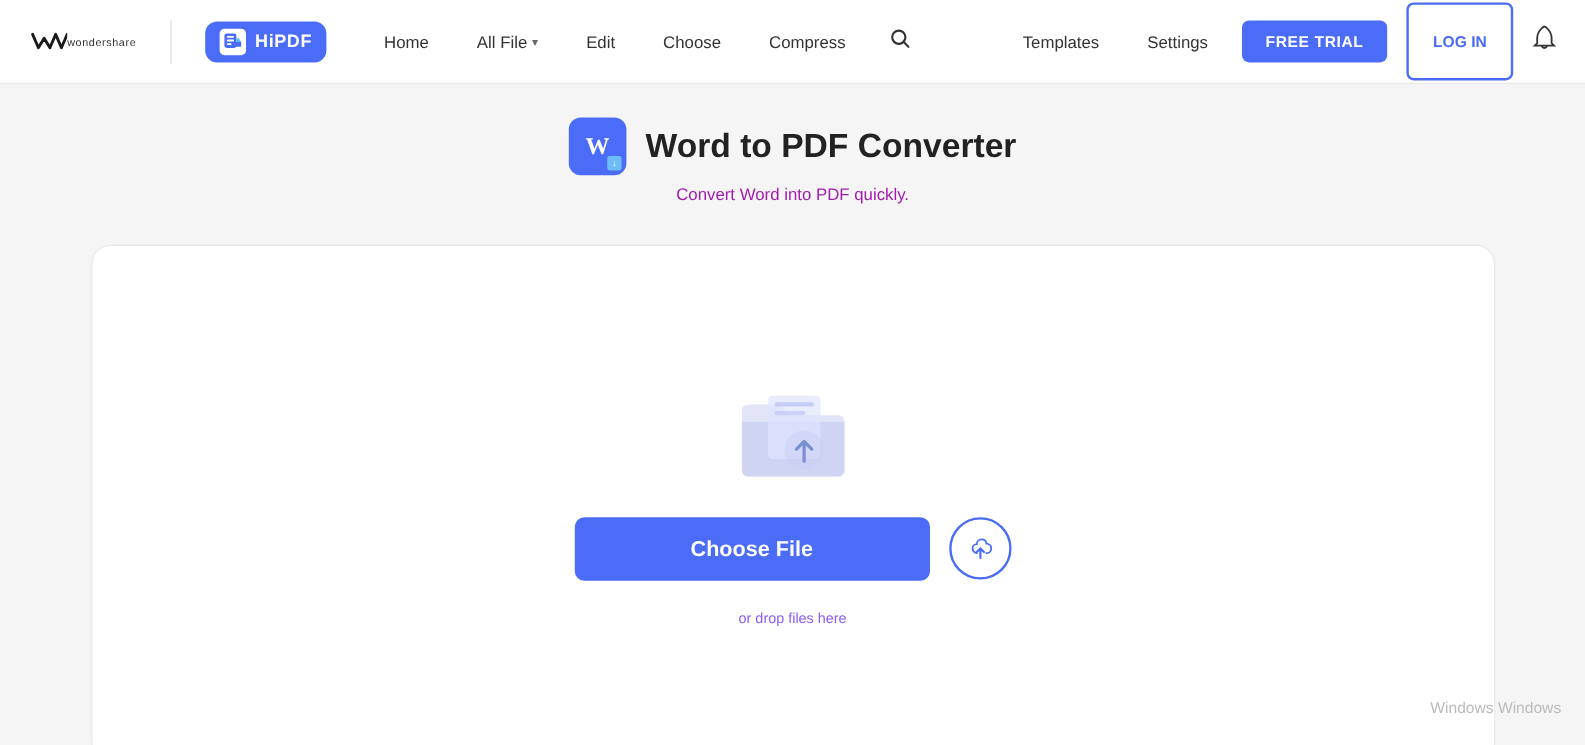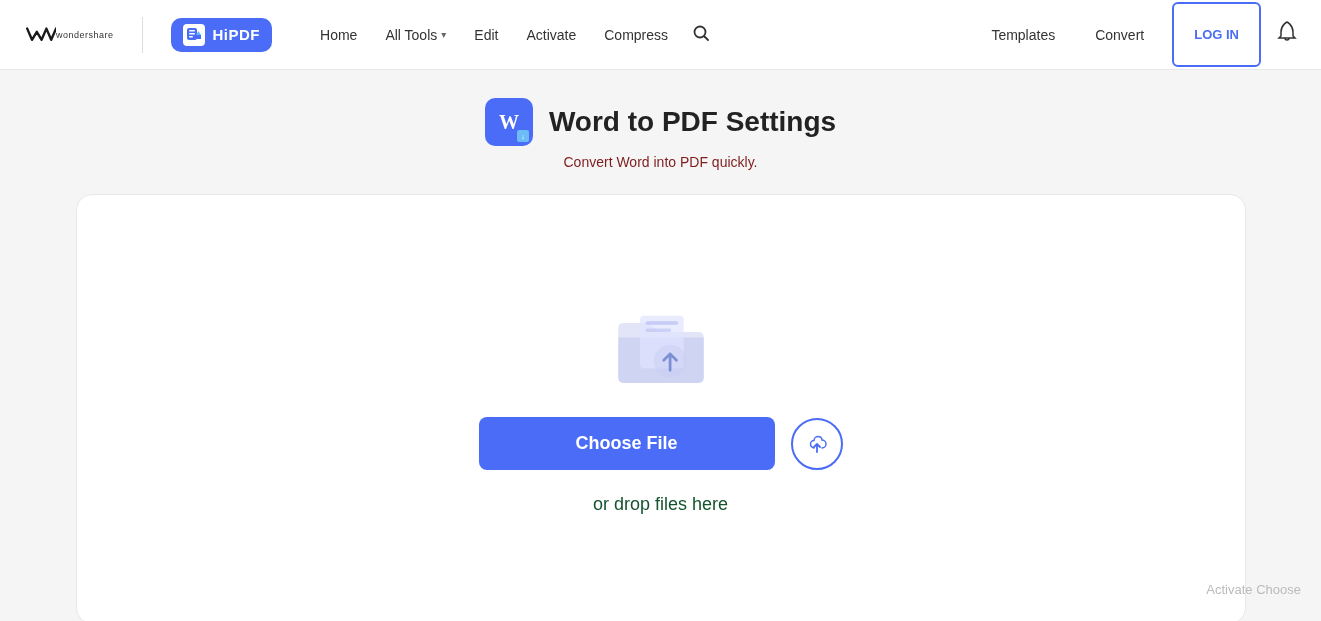--- a/index.html
+++ b/index.html
@@ -63,21 +63,21 @@
     }
     .hipdf-text {
       color: white;
       font-weight: bold;
       font-size: 15px;
       letter-spacing: 0.5px;
     }
     .nav-links {
       display: flex;
       align-items: center;
-      gap: 4px;
+      gap: 16px;
       margin-left: 16px;
     }
     .nav-item {
       padding: 8px 12px;
       font-size: 14px;
       color: #333;
       cursor: pointer;
       border-radius: 6px;
       display: flex;
       align-items: center;
@@ -178,22 +178,22 @@
       font-size: 7px;
       color: white;
     }
     .page-title {
       font-size: 28px;
       font-weight: 700;
       color: #222;
     }
     .page-subtitle {
       font-size: 14px;
-      color: #7f1d1d;
-      margin-bottom: 24px;
+      color: #a21caf;
+      margin-bottom: 34px;
     }
 
     
     .upload-container {
       background: white;
       border-radius: 16px;
       width: 1170px;
       height: 430px;
       display: flex;
       flex-direction: column;
@@ -235,22 +235,22 @@
       border-radius: 50%;
       background: white;
       display: flex;
       align-items: center;
       justify-content: center;
       cursor: pointer;
       color: #4A6CF7;
       font-size: 20px;
     }
     .drop-text {
-      font-size: 18px;
-      color: #14532d;
+      font-size: 12px;
+      color: #8b5cf6;
     }
     .activate-watermark {
       position: fixed;
       bottom: 20px;
       right: 20px;
       color: #bbb;
       font-size: 13px;
       line-height: 1.6;
       text-align: left;
     }
@@ -280,60 +280,61 @@
       </div>
       <span class="hipdf-text">HiPDF</span>
     </div>
   </div>
 
   <nav class="nav-links">
     <div class="nav-item">
       <span>Home</span>
     </div>
     <div class="nav-item">
-      <span>All Tools</span>
+      <span>All File</span>
       <span class="nav-chevron">▾</span>
     </div>
     <div class="nav-item">
       <span>Edit</span>
     </div>
     <div class="nav-item">
-      <span>Activate</span>
+      <span>Choose</span>
     </div>
     <div class="nav-item">
       <span>Compress</span>
     </div>
     <div class="search-icon-btn">
       <svg width="18" height="18" viewBox="0 0 18 18" fill="none">
         <circle cx="8" cy="8" r="5.5" stroke="#333" stroke-width="1.8"></circle>
         <line x1="12.5" y1="12.5" x2="16" y2="16" stroke="#333" stroke-width="1.8" stroke-linecap="round"></line>
       </svg>
     </div>
   </nav>
 
   <div class="header-right">
     <span class="nav-right-item">Templates</span>
-    <span class="nav-right-item">Convert</span>
+    <span class="nav-right-item">Settings</span>
+    <button class="btn-free-trial">FREE TRIAL</button>
     <button class="btn-login">LOG IN</button>
     <span class="bell-icon">
       <svg width="20" height="22" viewBox="0 0 20 22" fill="none">
         <path d="M10 1 C10 1 4 4 4 11 L4 15 L2 17 L18 17 L16 15 L16 11 C16 4 10 1 10 1Z" stroke="#333" stroke-width="1.5" fill="none"></path>
         <path d="M8 17 C8 18.1 8.9 19 10 19 C11.1 19 12 18.1 12 17" stroke="#333" stroke-width="1.5" fill="none"></path>
       </svg>
     </span>
   </div>
 </header>
 
 <main class="main-content">
   <div class="page-header">
     <div class="word-icon">
       <span class="word-icon-w">W</span>
       <div class="word-icon-arrow">↓</div>
     </div>
-    <h1 class="page-title">Word to PDF Settings</h1>
+    <h1 class="page-title">Word to PDF Converter</h1>
   </div>
   <p class="page-subtitle">Convert Word into PDF quickly.</p>
 
   <div class="upload-container">
 
     <div class="upload-icon-area">
       <svg class="folder-upload-icon" viewBox="0 0 110 95" fill="none" xmlns="http://www.w3.org/2000/svg">
 
         <path d="M8 28 L8 80 Q8 86 14 86 L96 86 Q102 86 102 80 L102 36 Q102 30 96 30 L52 30 L44 22 Q42 20 38 20 L14 20 Q8 20 8 26Z" fill="#C5CAF0" opacity="0.5"></path>
 
@@ -356,14 +357,14 @@
           <path d="M11 10 L11 18 M8 13 L11 10 L14 13" stroke="#4A6CF7" stroke-width="1.8" stroke-linecap="round" stroke-linejoin="round"></path>
         </svg>
       </button>
     </div>
 
     <p class="drop-text">or drop files here</p>
   </div>
 </main>
 
 <div class="activate-watermark">
-  <div>Activate Choose</div>
+  <div>Windows Windows</div>
 </div>
 
 </body></html>

